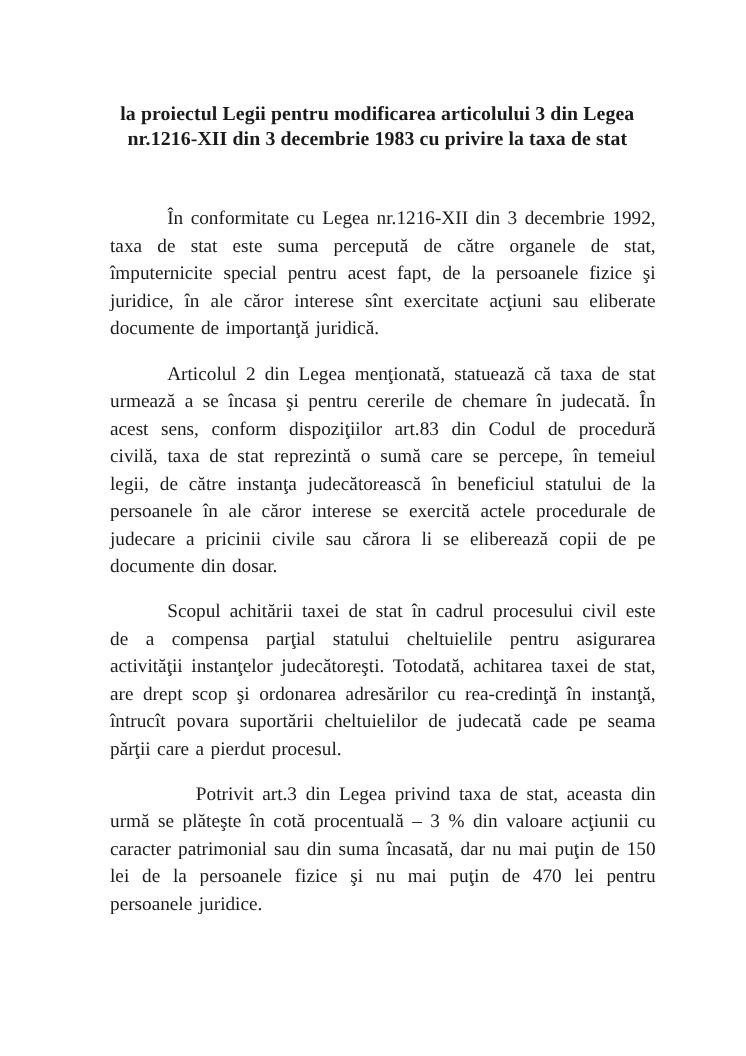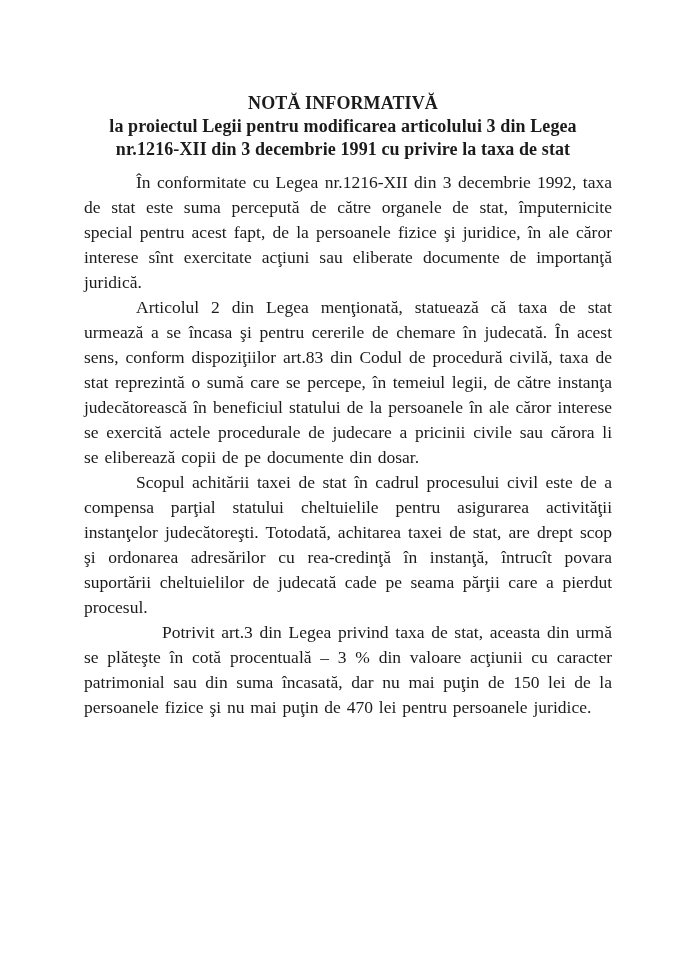--- a/index.html
+++ b/index.html
@@ -31,37 +31,36 @@
     position: absolute;
     top: 170px;
     left: 84px;
     width: 528px;
     font-size: 17.5px;
     line-height: 25px;
     text-align: justify;
     text-justify: inter-word;
   }
   .para {
-    margin: 0;
+    margin: 16px;
     text-indent: 52px;
     word-spacing: 1.5px;
   }
   .para.indent-large {
     text-indent: 78px;
   }
 </style>
 </head>
 <body>
 
 <div class="page">
 
   <div class="doc-title">
-    <div>NOTĂ INFORMATIVĂ</div>
     <div>la proiectul Legii pentru modificarea articolului 3 din Legea</div>
-    <div>nr.1216-XII din 3 decembrie 1991 cu privire la taxa de stat</div>
+    <div>nr.1216-XII din 3 decembrie 1983 cu privire la taxa de stat</div>
   </div>
 
   <div class="doc-body">
     <p class="para">În conformitate cu Legea nr.1216-XII din 3 decembrie 1992, taxa de stat este suma percepută de către organele de stat, împuternicite special pentru acest fapt, de la persoanele fizice şi juridice, în ale căror interese sînt exercitate acţiuni sau eliberate documente de importanţă juridică.</p>
     <p class="para">Articolul 2 din Legea menţionată, statuează că taxa de stat urmează a se încasa şi pentru cererile de chemare în judecată. În acest sens, conform dispoziţiilor art.83 din Codul de procedură civilă, taxa de stat reprezintă o sumă care se percepe, în temeiul legii, de către instanţa judecătorească în beneficiul statului de la persoanele în ale căror interese se exercită actele procedurale de judecare a pricinii civile sau cărora li se eliberează copii de pe documente din dosar.</p>
     <p class="para">Scopul achitării taxei de stat în cadrul procesului civil este de a compensa parţial statului cheltuielile pentru asigurarea activităţii instanţelor judecătoreşti. Totodată, achitarea taxei de stat, are drept scop şi ordonarea adresărilor cu rea-credinţă în instanţă, întrucît povara suportării cheltuielilor de judecată cade pe seama părţii care a pierdut procesul.</p>
     <p class="para indent-large">Potrivit art.3 din Legea privind taxa de stat, aceasta din urmă se plăteşte în cotă procentuală – 3 % din valoare acţiunii cu caracter patrimonial sau din suma încasată, dar nu mai puţin de 150 lei de la persoanele fizice şi nu mai puţin de 470 lei pentru persoanele juridice.</p>
   </div>
 
 </div>

